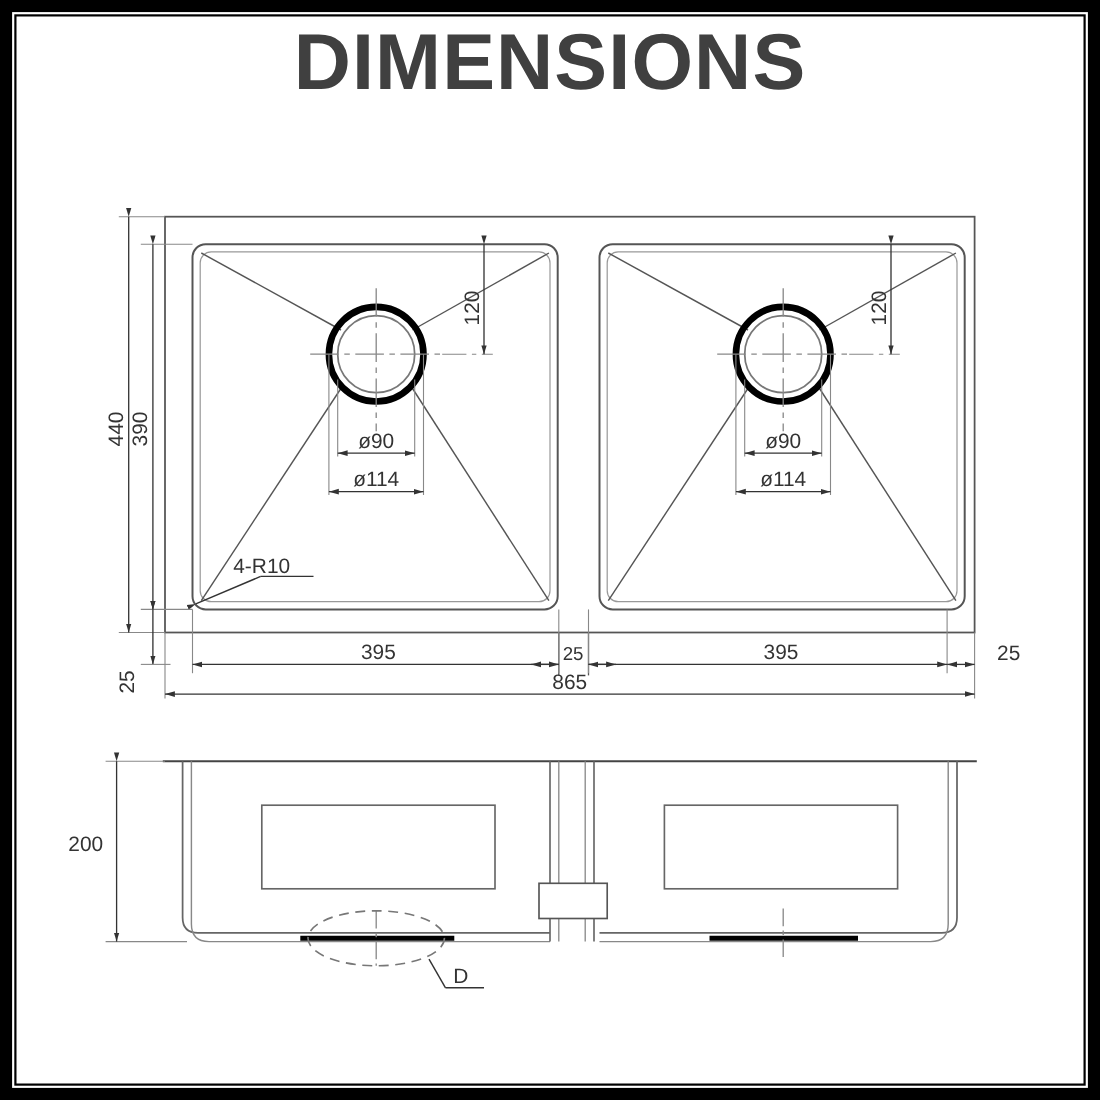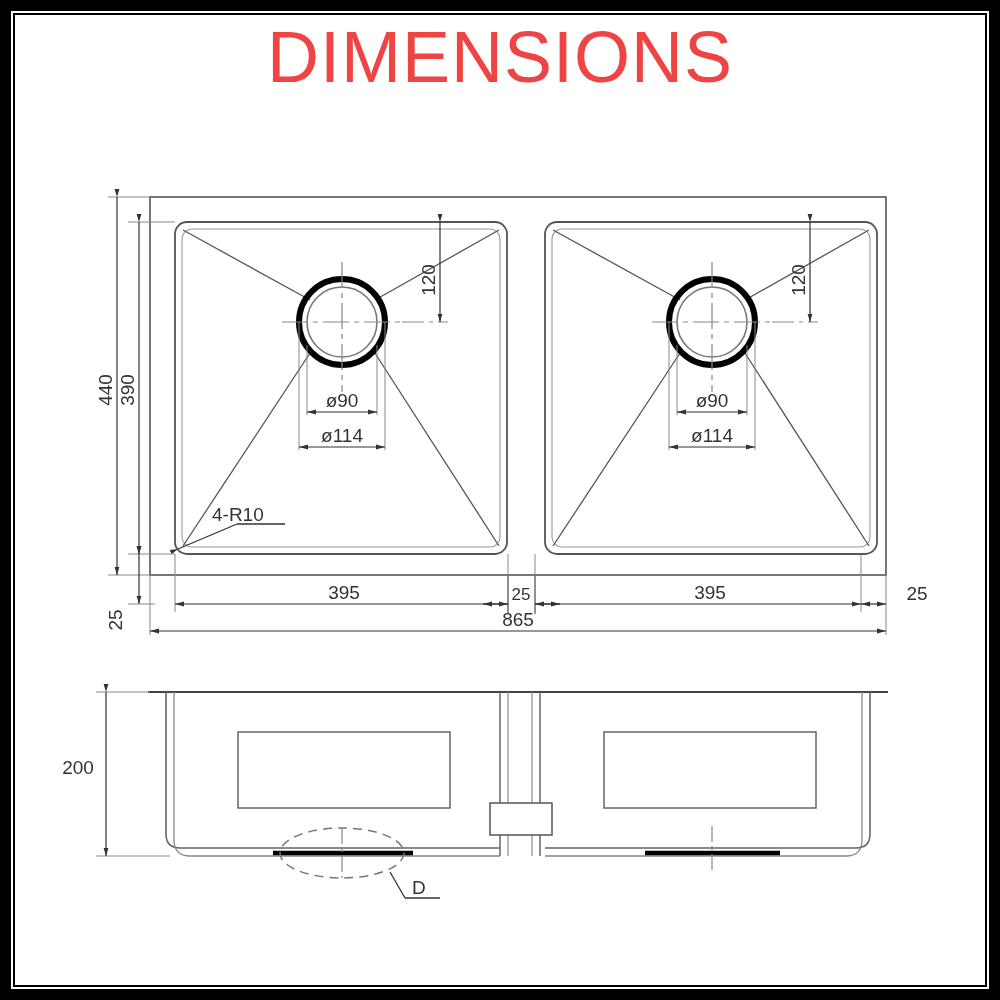--- a/index.html
+++ b/index.html
@@ -36,23 +36,23 @@
     box-sizing: border-box;
   }
   .title {
     position: absolute;
     left: 0;
     top: 14px;
     width: 1000px;
     text-align: center;
     font-family: "Liberation Sans", sans-serif;
     font-size: 72px;
-    font-weight: 400;
+    font-weight: 700;
     letter-spacing: 1px;
-    color: #ef4444;
+    color: #404040;
     line-height: 86px;
   }
   svg.draw {
     position: absolute;
     left: 0;
     top: 0;
     width: 1000px;
     height: 1000px;
   }
   .lbl {

